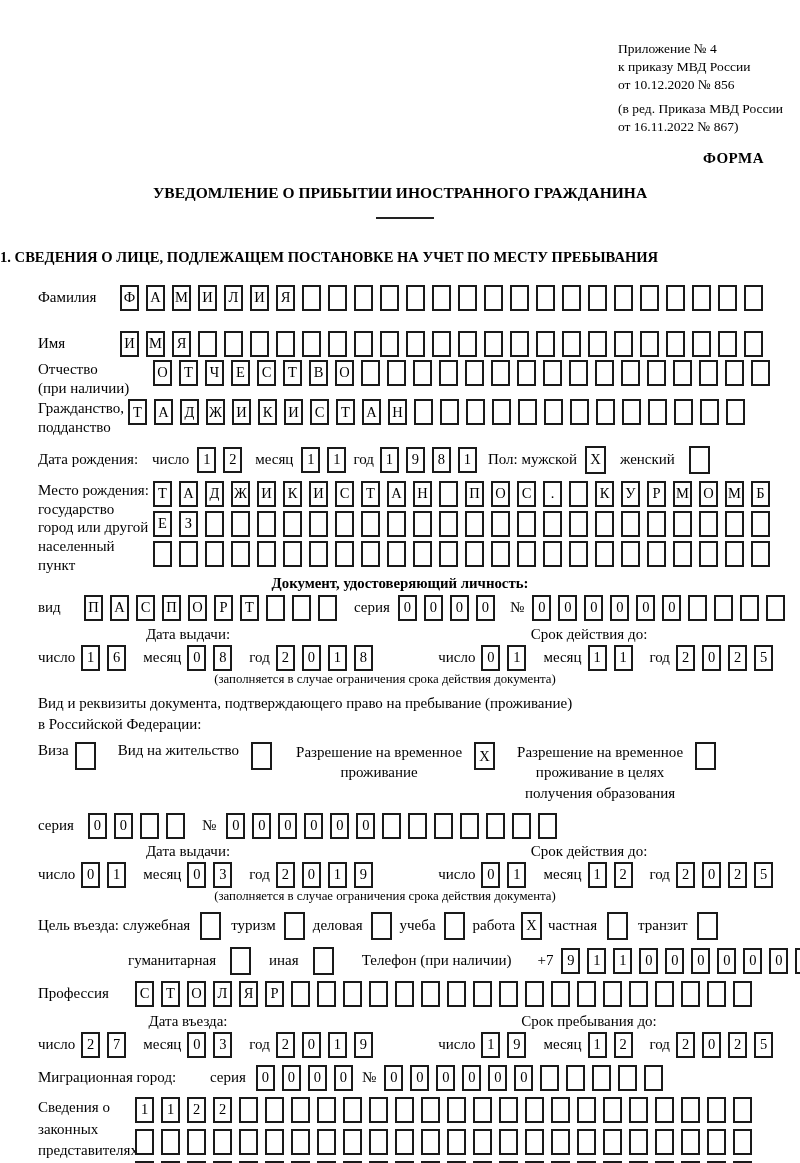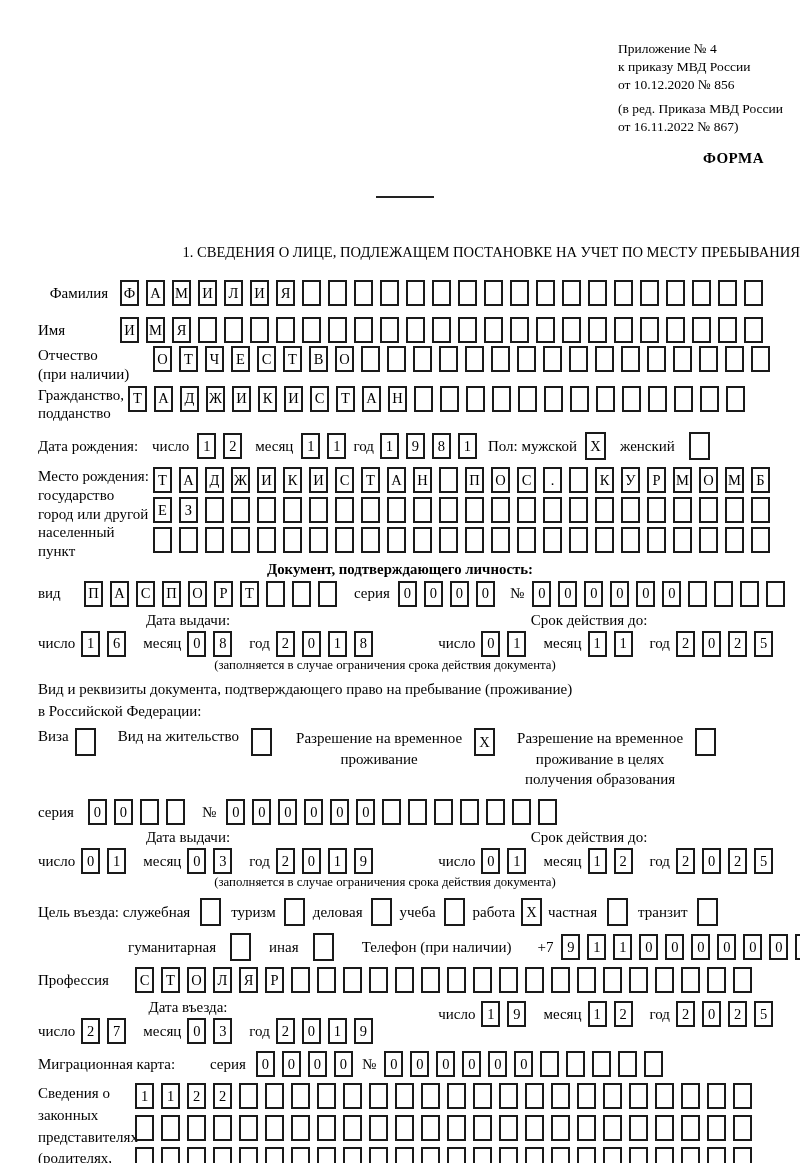--- a/index.html
+++ b/index.html
@@ -11,21 +11,21 @@
   }
   .page { position:relative; width:800px; height:1163px; background:#fff; overflow:hidden; }
 
   .top-block { margin:40px 30px 0 618px; width:180px; font-size:13.5px; line-height:1.35; white-space:nowrap; }
   .top-block .gap { height:5px; }
   .forma { text-align:right; margin:14px 36px 0 0; font-weight:bold; font-size:15px; letter-spacing:0.5px; }
 
   .title { text-align:center; margin-top:16px; font-weight:bold; font-size:15.5px; line-height:1.35; }
   .blank-line { display:inline-block; width:58px; border-bottom:2px solid #222; height:14px; margin-left:10px; }
 
-  .section-heading { text-align:right; margin-top:40px; font-weight:normal; font-size:14.6px; }
+  .section-heading { text-align:left; margin-top:24px; font-weight:bold; font-size:14.6px; }
 
   .row { display:flex; align-items:center; margin-left:38px; margin-right:20px; }
   .row-top { align-items:flex-start; }
   .lbl { font-size:15px; flex:0 0 auto; }
   .lbl2 { font-size:15px; line-height:1.25; flex:0 0 auto; }
 
   .cellrow { display:flex; flex:0 0 auto; }
   .cell {
     display:inline-flex; align-items:center; justify-content:center;
     width:19px; height:26px; border:2px solid #1a1a1a; margin-right:7px;
@@ -54,27 +54,28 @@
     <div>к приказу МВД России</div>
     <div>от 10.12.2020 № 856</div>
     <div class="gap"></div>
     <div>(в ред. Приказа МВД России</div>
     <div>от 16.11.2022 № 867)</div>
   </div>
 
   <div class="forma">ФОРМА</div>
 
   <div class="title">
+    <div>УВЕДОМЛЕНИЕ О ПРИБЫТИИ ИНОСТРАННОГО ГРАЖДАНИНА</div>
     <div><span class="blank-line"></span></div>
   </div>
 
   <div class="section-heading">1. СВЕДЕНИЯ О ЛИЦЕ, ПОДЛЕЖАЩЕМ ПОСТАНОВКЕ НА УЧЕТ ПО МЕСТУ ПРЕБЫВАНИЯ</div>
 
   <div class="row" style="margin-top:19px;">
-    <span class="lbl" style="width:82px;text-align:center;">Фамилия</span>
+    <span class="lbl" style="width:82px;">Фамилия</span>
     <span class="cellrow">
         <span class="cell">Ф</span>
         <span class="cell">А</span>
         <span class="cell">М</span>
         <span class="cell">И</span>
         <span class="cell">Л</span>
         <span class="cell">И</span>
         <span class="cell">Я</span>
         <span class="cell"></span>
         <span class="cell"></span>
@@ -90,21 +91,21 @@
         <span class="cell"></span>
         <span class="cell"></span>
         <span class="cell"></span>
         <span class="cell"></span>
         <span class="cell"></span>
         <span class="cell"></span>
         <span class="cell"></span>
       </span>
   </div>
 
-  <div class="row" style="margin-top:11px;">
+  <div class="row" style="margin-top:20px;">
     <span class="lbl" style="width:82px;">Имя</span>
     <span class="cellrow">
         <span class="cell">И</span>
         <span class="cell">М</span>
         <span class="cell">Я</span>
         <span class="cell"></span>
         <span class="cell"></span>
         <span class="cell"></span>
         <span class="cell"></span>
         <span class="cell"></span>
@@ -305,21 +306,21 @@
           <span class="cell"></span>
           <span class="cell"></span>
           <span class="cell"></span>
           <span class="cell"></span>
           <span class="cell"></span>
           <span class="cell"></span>
         </span>
     </span>
   </div>
 
-  <div class="center-bold" style="margin-top:0px;">Документ, подтверждающего личность:</div>
+  <div class="center-bold" style="margin-top:0px;">Документ, удостоверяющий личность:</div>
 
   <div class="row" style="margin-top:3px;">
     <span class="lbl" style="width:46px;">вид</span>
     <span class="cellrow">
         <span class="cell">П</span>
         <span class="cell">А</span>
         <span class="cell">С</span>
         <span class="cell">П</span>
         <span class="cell">О</span>
         <span class="cell">Р</span>
@@ -614,20 +615,21 @@
         <span class="lbl">год</span>
         <span class="cellrow">
             <span class="cell">2</span>
             <span class="cell">0</span>
             <span class="cell">1</span>
             <span class="cell">9</span>
           </span>
       </div>
     </span>
     <span style="flex:1 1 auto;">
+      <div class="dhead">Срок пребывания до:</div>
       <div class="date-line" style="margin-top:2px;justify-content:flex-end;">
         <span class="lbl">число</span>
         <span class="cellrow dgrp">
             <span class="cell">1</span>
             <span class="cell">9</span>
           </span>
         <span class="lbl">месяц</span>
         <span class="cellrow dgrp">
             <span class="cell">1</span>
             <span class="cell">2</span>
@@ -637,21 +639,21 @@
             <span class="cell">2</span>
             <span class="cell">0</span>
             <span class="cell">2</span>
             <span class="cell">5</span>
           </span>
       </div>
     </span>
   </div>
 
   <div class="row" style="margin-top:7px;">
-    <span class="lbl" style="width:172px;">Миграционная карта:</span>
+    <span class="lbl" style="width:172px;">Миграционная город:</span>
     <span class="lbl" style="margin-right:10px;">серия</span>
     <span class="cellrow">
         <span class="cell">0</span>
         <span class="cell">0</span>
         <span class="cell">0</span>
         <span class="cell">0</span>
       </span>
     <span class="lbl" style="margin-left:2px;margin-right:8px;">№</span>
     <span class="cellrow">
         <span class="cell">0</span>

